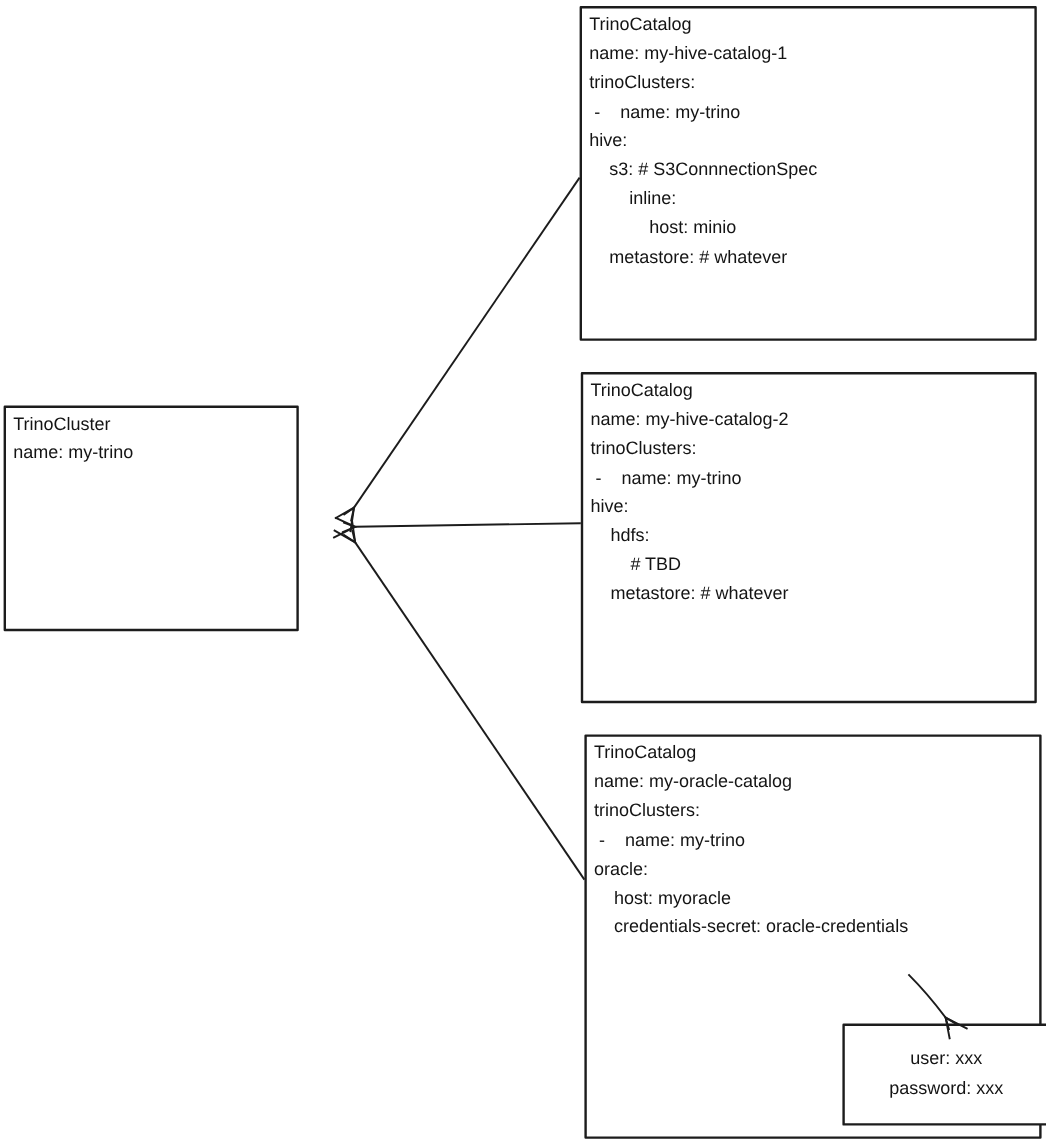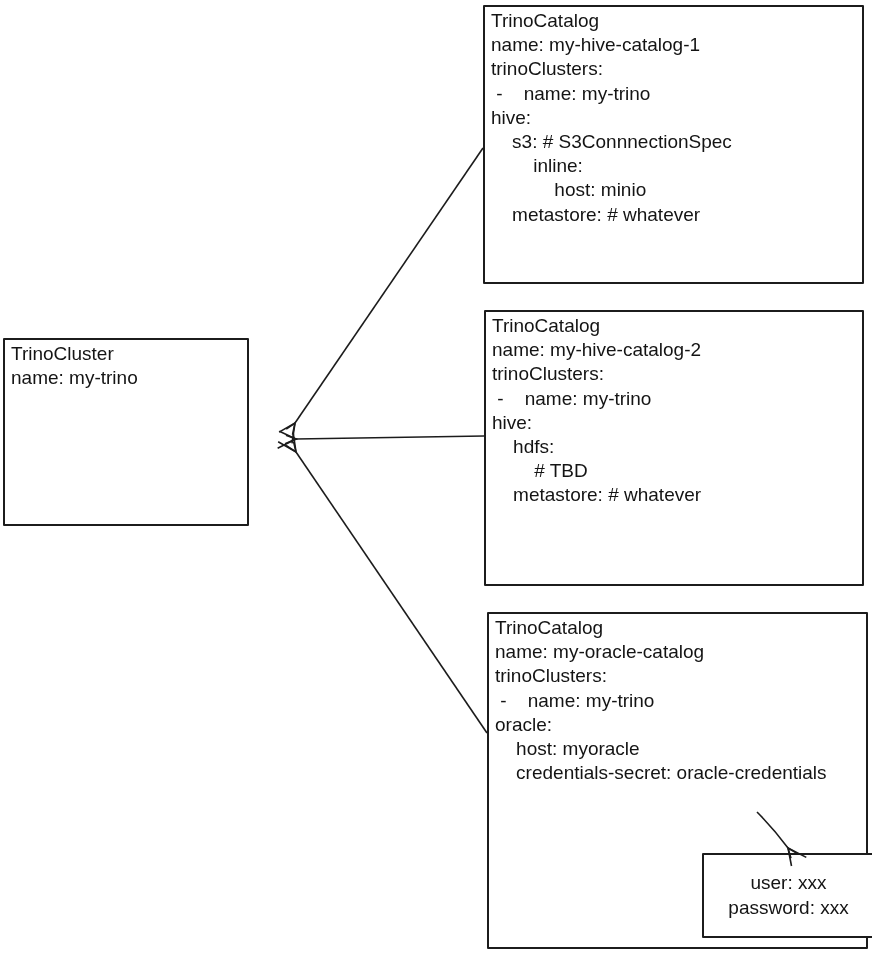--- a/index.html
+++ b/index.html
@@ -20,21 +20,21 @@
     position: absolute;
     box-sizing: border-box;
     border: 2px solid #1c1c1c;
     border-radius: 1px;
     background: #ffffff;
   }
   .yaml {
     margin: 0;
     padding: 2px 6px;
     font-family: "Liberation Sans", sans-serif;
-    font-size: 19px;
+    font-size: 15px;
     line-height: 24.2px;
     white-space: pre;
     color: #141414;
   }
   .cluster-box   { left: 3px;   top: 338px; width: 246px; height: 188px; }
   .catalog-box-1 { left: 483px; top: 5px;   width: 381px; height: 279px; }
   .catalog-box-2 { left: 484px; top: 310px; width: 380px; height: 276px; }
   .catalog-box-3 { left: 487px; top: 612px; width: 381px; height: 337px; }
   .secret-box {
     left: 702px; top: 853px; width: 173px; height: 85px;

